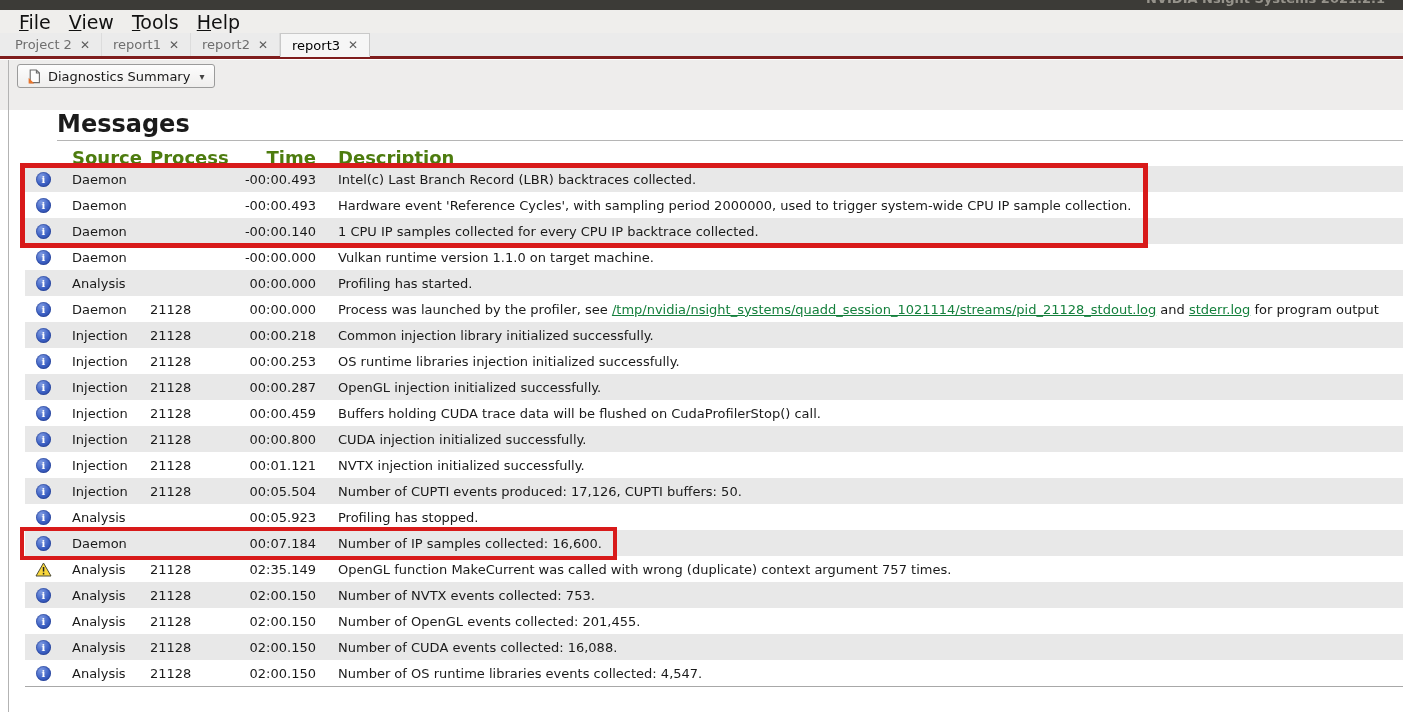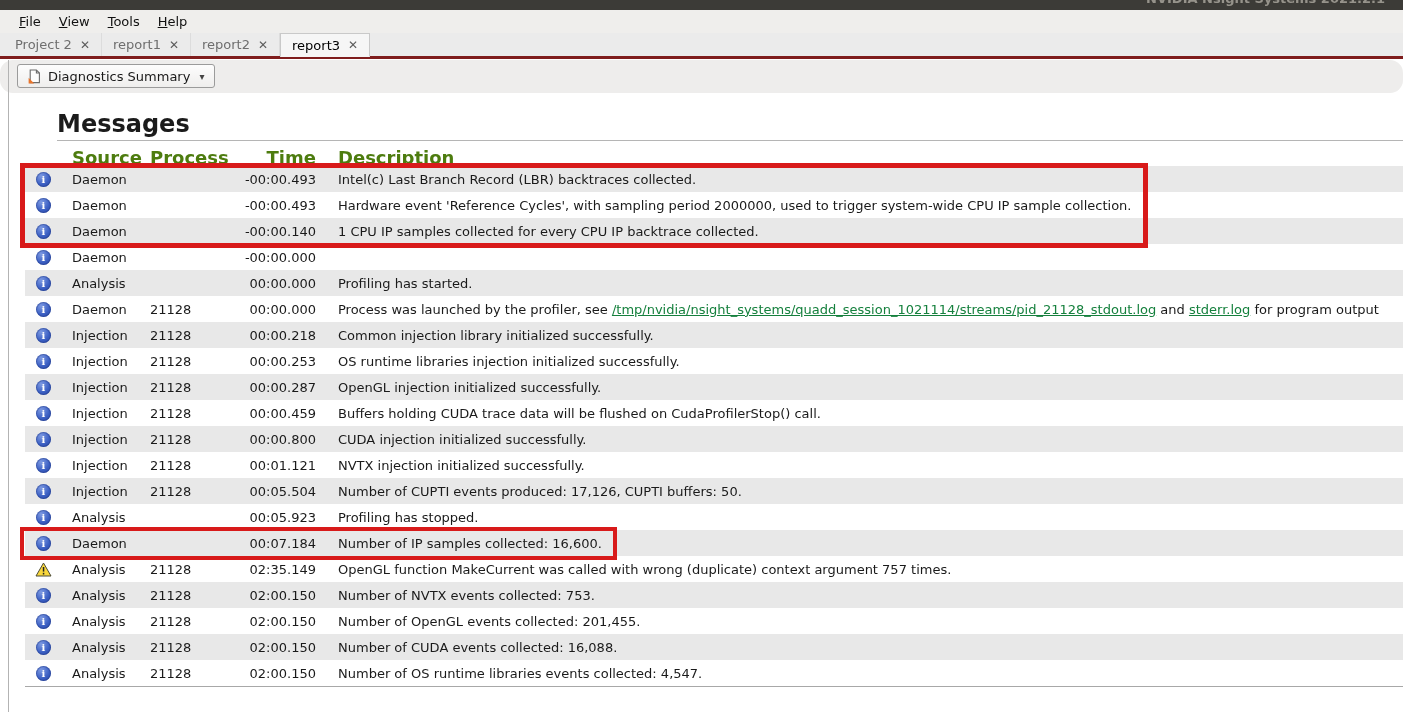--- a/index.html
+++ b/index.html
@@ -5,29 +5,29 @@
   html,body{margin:0;padding:0;}
   body{
     width:1403px;height:712px;position:relative;overflow:hidden;
     font-family:"DejaVu Sans",sans-serif;background:#ffffff;color:#1a1a1a;
   }
   
   .titlebar{position:absolute;top:0;left:0;right:0;height:10px;background:#3c3b37;overflow:hidden;z-index:3;}
   .titlebar .app-title{position:absolute;right:18px;top:-9px;font-size:13px;font-weight:bold;color:#96938b;white-space:nowrap;}
   
   .menubar{position:absolute;top:10px;left:0;right:0;height:23px;background:#efeeec;display:flex;align-items:center;padding-left:10px;z-index:2;}
-  .menu-item{padding:2px 9px;font-size:13px;color:#111;cursor:default;}
+  .menu-item{padding:2px 9px;font-size:19px;color:#111;cursor:default;}
   .mn{text-decoration:underline;}
   
   .tabbar{position:absolute;top:33px;left:0;right:0;height:26px;background:#ebebeb;border-bottom:3px solid #7f1d1d;display:flex;align-items:stretch;padding-left:4px;box-sizing:border-box;}
   .tab{display:flex;align-items:center;gap:8px;padding:0 11px;font-size:13px;color:#6e6e6e;border-right:1px solid #dcdcdc;}
   .tab .close{font-size:12px;color:#5c5c5c;}
   .tab.active{background:#f6f6f6;color:#000;border:1px solid #c9c9c9;border-bottom:1px solid #f6f6f6;margin-bottom:-1px;}
   
-  .toolbar{position:absolute;top:60px;left:0;right:0;height:33px;background:#eeedec;border-radius:13px;}
+  .toolbar{position:absolute;top:60px;left:0;right:0;height:50px;background:#eeedec;}
   .view-selector{position:absolute;left:17px;top:4px;height:24px;display:inline-flex;align-items:center;gap:7px;padding:0 10px;
     background:linear-gradient(#fdfdfd,#efeeed);border:1px solid #9b9b9b;border-radius:3px;font-size:13px;color:#1a1a1a;box-sizing:border-box;}
   .view-selector .arrow{font-size:10px;color:#444;margin-left:2px;}
   
   .divider-v{position:absolute;left:8px;top:60px;bottom:0;width:1px;background:#b3b3b3;}
   
   .page-heading{position:absolute;left:57px;top:110px;font-size:24px;font-weight:bold;color:#1b1b1b;}
   .heading-rule{position:absolute;left:57px;top:140px;right:0;height:1px;background:#b5b5b5;}
   .thead{position:absolute;top:147px;left:25px;right:0;height:19px;display:flex;font-size:18px;font-weight:bold;color:#4d7c0f;}
   .c-icon{width:37px;flex:none;display:flex;align-items:center;justify-content:center;}
@@ -145,20 +145,21 @@
       <div class="c-desc">1 CPU IP samples collected for every CPU IP backtrace collected.</div>
     </div>
     <div class="trow">
       <div class="c-icon">
         <span class="info-icon">i</span>
       </div>
       <div class="c-src">Daemon</div>
       <div class="c-pid"></div>
       <div class="c-time">-00:00.000</div>
       <div class="c-gap"></div>
+      <div class="c-desc">Vulkan runtime version 1.1.0 on target machine.</div>
     </div>
     <div class="trow odd">
       <div class="c-icon">
         <span class="info-icon">i</span>
       </div>
       <div class="c-src">Analysis</div>
       <div class="c-pid"></div>
       <div class="c-time">00:00.000</div>
       <div class="c-gap"></div>
       <div class="c-desc">Profiling has started.</div>

